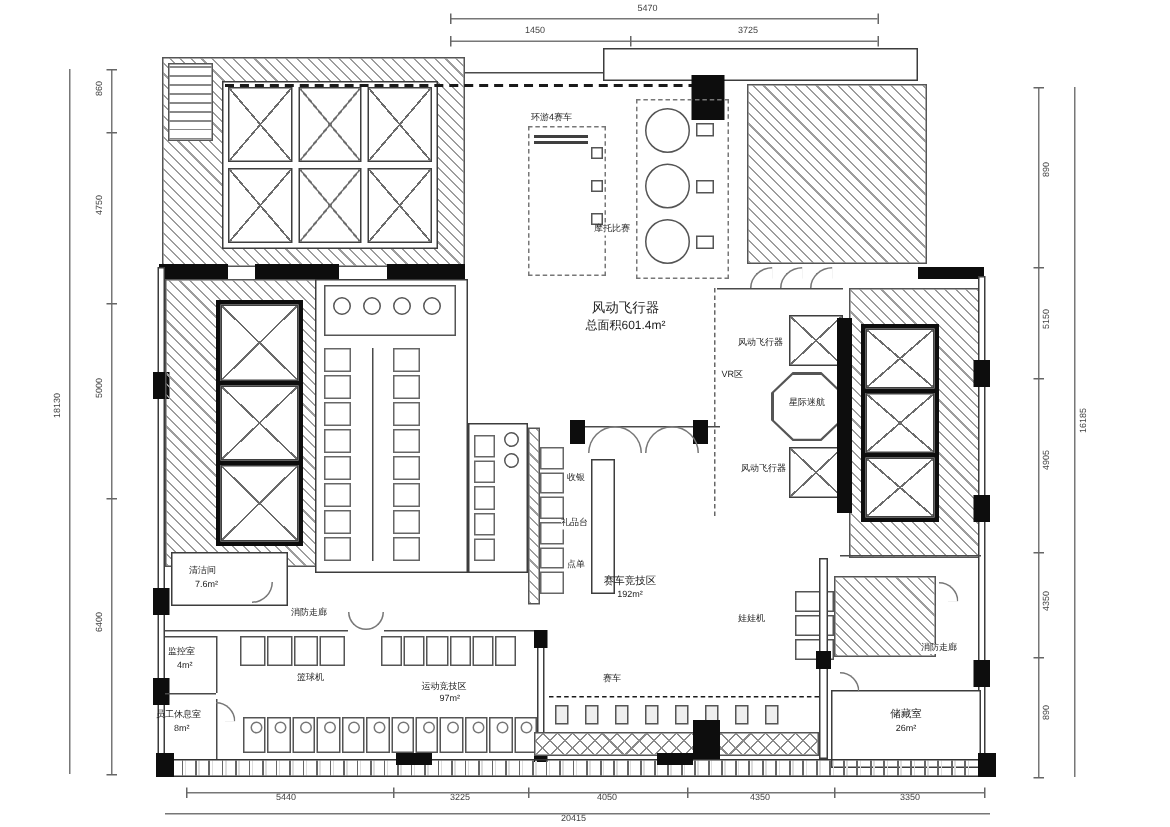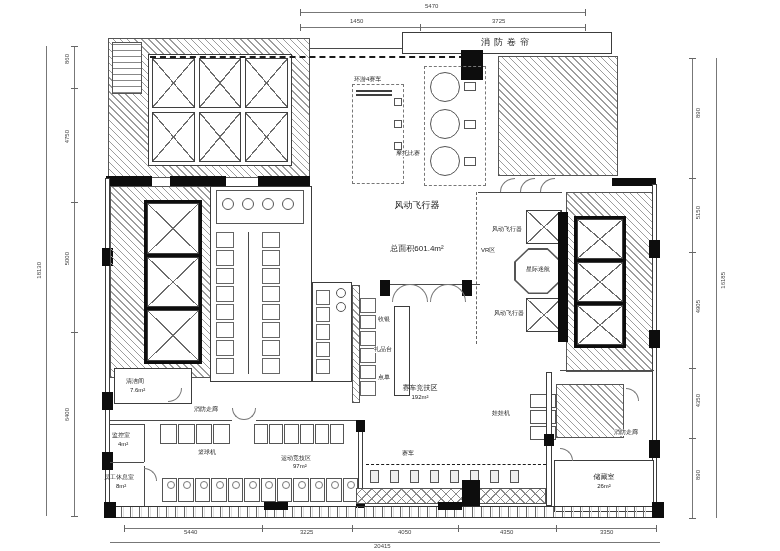--- a/index.html
+++ b/index.html
@@ -129,21 +129,20 @@
       <div class="xbox"></div>
       <div class="xbox"></div>
       <div class="xbox"></div>
     </div>
   <div class="wall" style="left:106px;top:176px;width:46px;height:10px;"></div>
   <div class="wall" style="left:170px;top:176px;width:56px;height:10px;"></div>
   <div class="wall" style="left:258px;top:176px;width:52px;height:10px;"></div>
   <div class="thin-h" style="left:310px;top:48px;width:92px;"></div>
 
   <div class="wline" style="left:402px;top:32px;width:210px;height:22px;"></div>
-  <div class="lbl c" style="left:402px;top:37px;width:210px;font-size:9px;letter-spacing:4px;">消防卷帘</div>
   <div class="dash-h" style="left:150px;top:56px;width:315px;"></div>
   <div class="wall" style="left:461px;top:50px;width:22px;height:30px;"></div>
 
   <div class="wline" style="left:105px;top:178px;width:5px;height:340px;"></div>
   <div class="wall" style="left:102px;top:248px;width:11px;height:18px;"></div>
   <div class="wall" style="left:102px;top:392px;width:11px;height:18px;"></div>
   <div class="wall" style="left:102px;top:452px;width:11px;height:18px;"></div>
 
   <div class="hatch" style="left:110px;top:186px;width:102px;height:192px;"></div>
   <div class="bank" style="left:144px;top:200px;width:58px;height:164px;">
@@ -212,21 +211,21 @@
   <div class="lbl s" style="left:396px;top:150px;background:#fff;">摩托比赛</div>
 
   <div class="hatch" style="left:498px;top:56px;width:120px;height:120px;"></div>
   <div class="wall" style="left:612px;top:178px;width:44px;height:8px;"></div>
   <div class="thin-h" style="left:478px;top:192px;width:84px;"></div>
   <div class="door tl" style="left:500px;top:178px;width:15px;height:14px;"></div>
   <div class="door tl" style="left:520px;top:178px;width:15px;height:14px;"></div>
   <div class="door tl" style="left:540px;top:178px;width:15px;height:14px;"></div>
 
   <div class="lbl c" style="left:362px;top:200px;width:110px;font-size:9px;">风动飞行器</div>
-  <div class="lbl c" style="left:362px;top:212px;width:110px;font-size:8px;margin-top:32px;">总面积601.4m²</div>
+  <div class="lbl c" style="left:362px;top:212px;width:110px;font-size:8px;">总面积601.4m²</div>
 
   <div class="dash-v" style="left:476px;top:192px;height:152px;"></div>
   <div class="lbl s" style="left:481px;top:247px;">VR区</div>
   <div class="lbl s" style="left:492px;top:226px;">风动飞行器</div>
   <div class="xbox abs" style="left:526px;top:210px;width:36px;height:34px;"></div>
   <div class="oct" style="left:514px;top:248px;width:48px;height:46px;">
       <div class="in"></div>
     </div>
   <div class="lbl s c" style="left:506px;top:266px;width:64px;">星际迷航</div>
   <div class="xbox abs" style="left:526px;top:298px;width:36px;height:34px;"></div>

